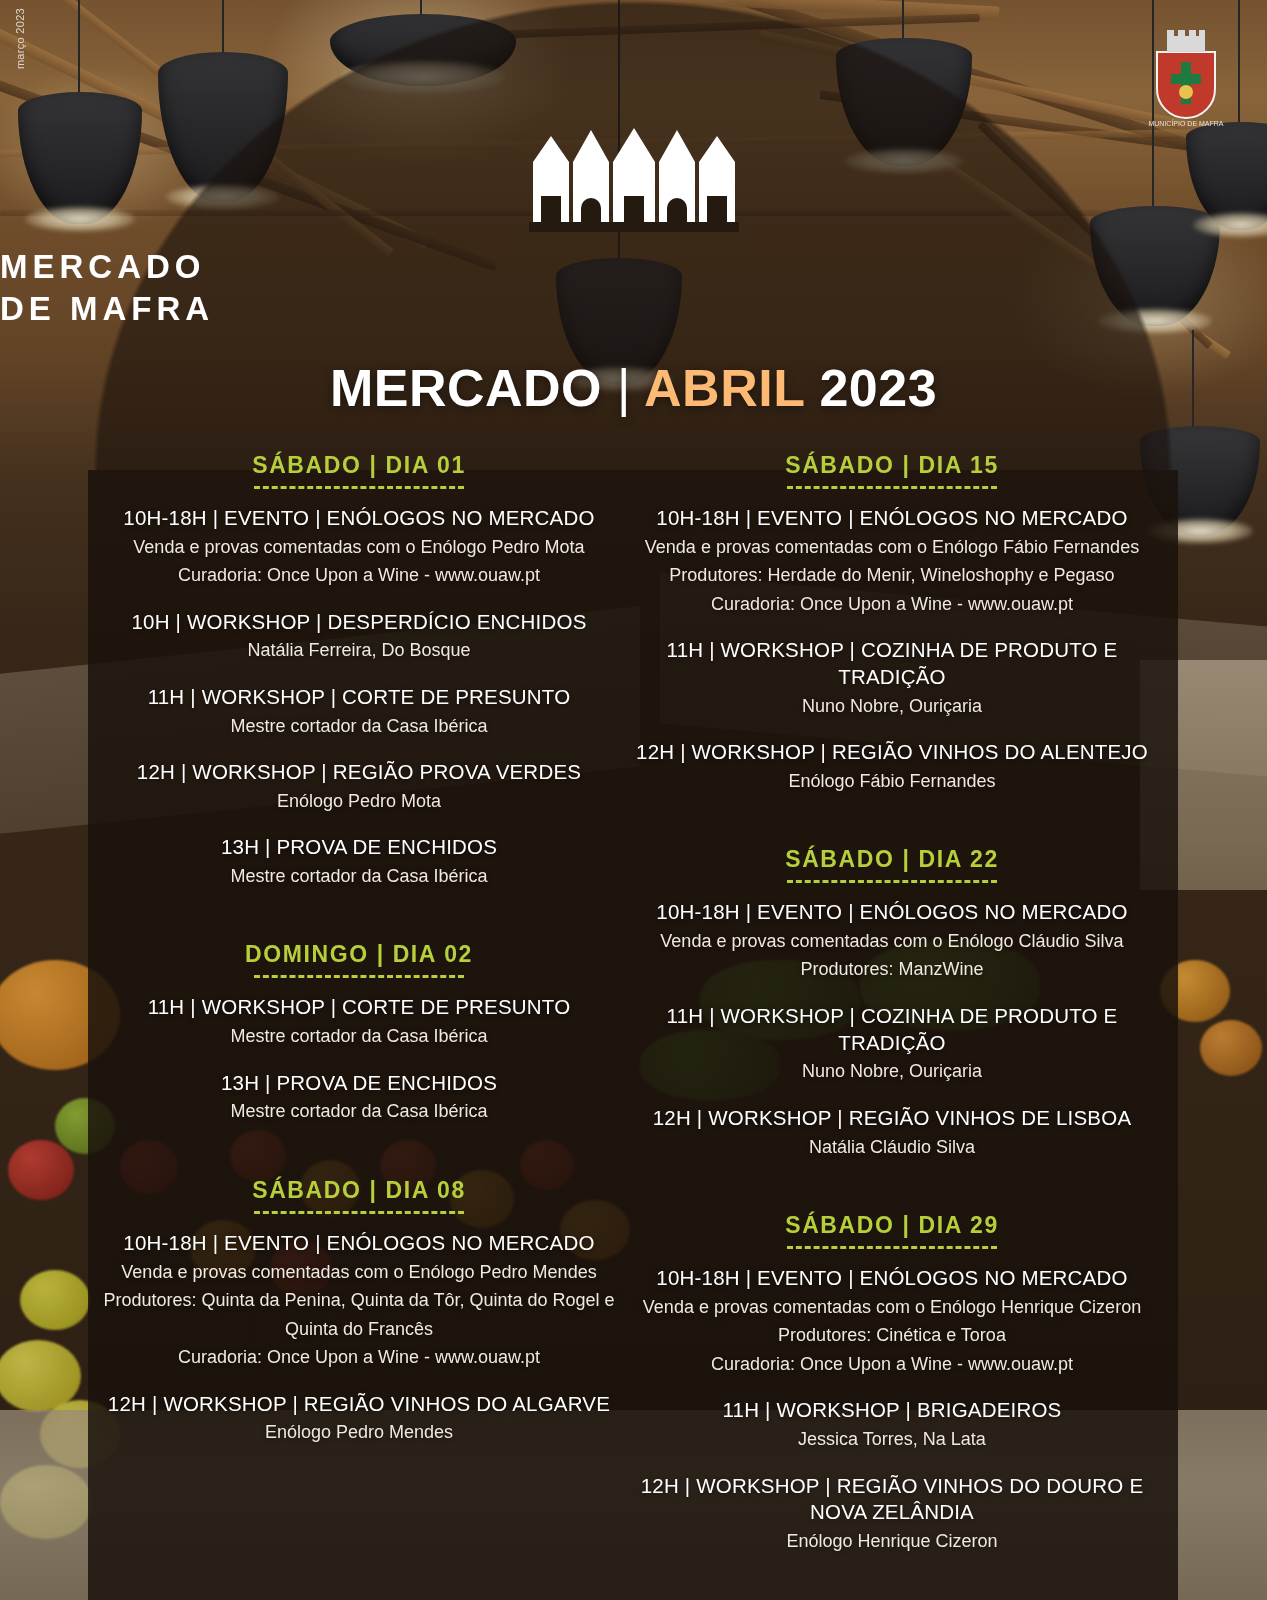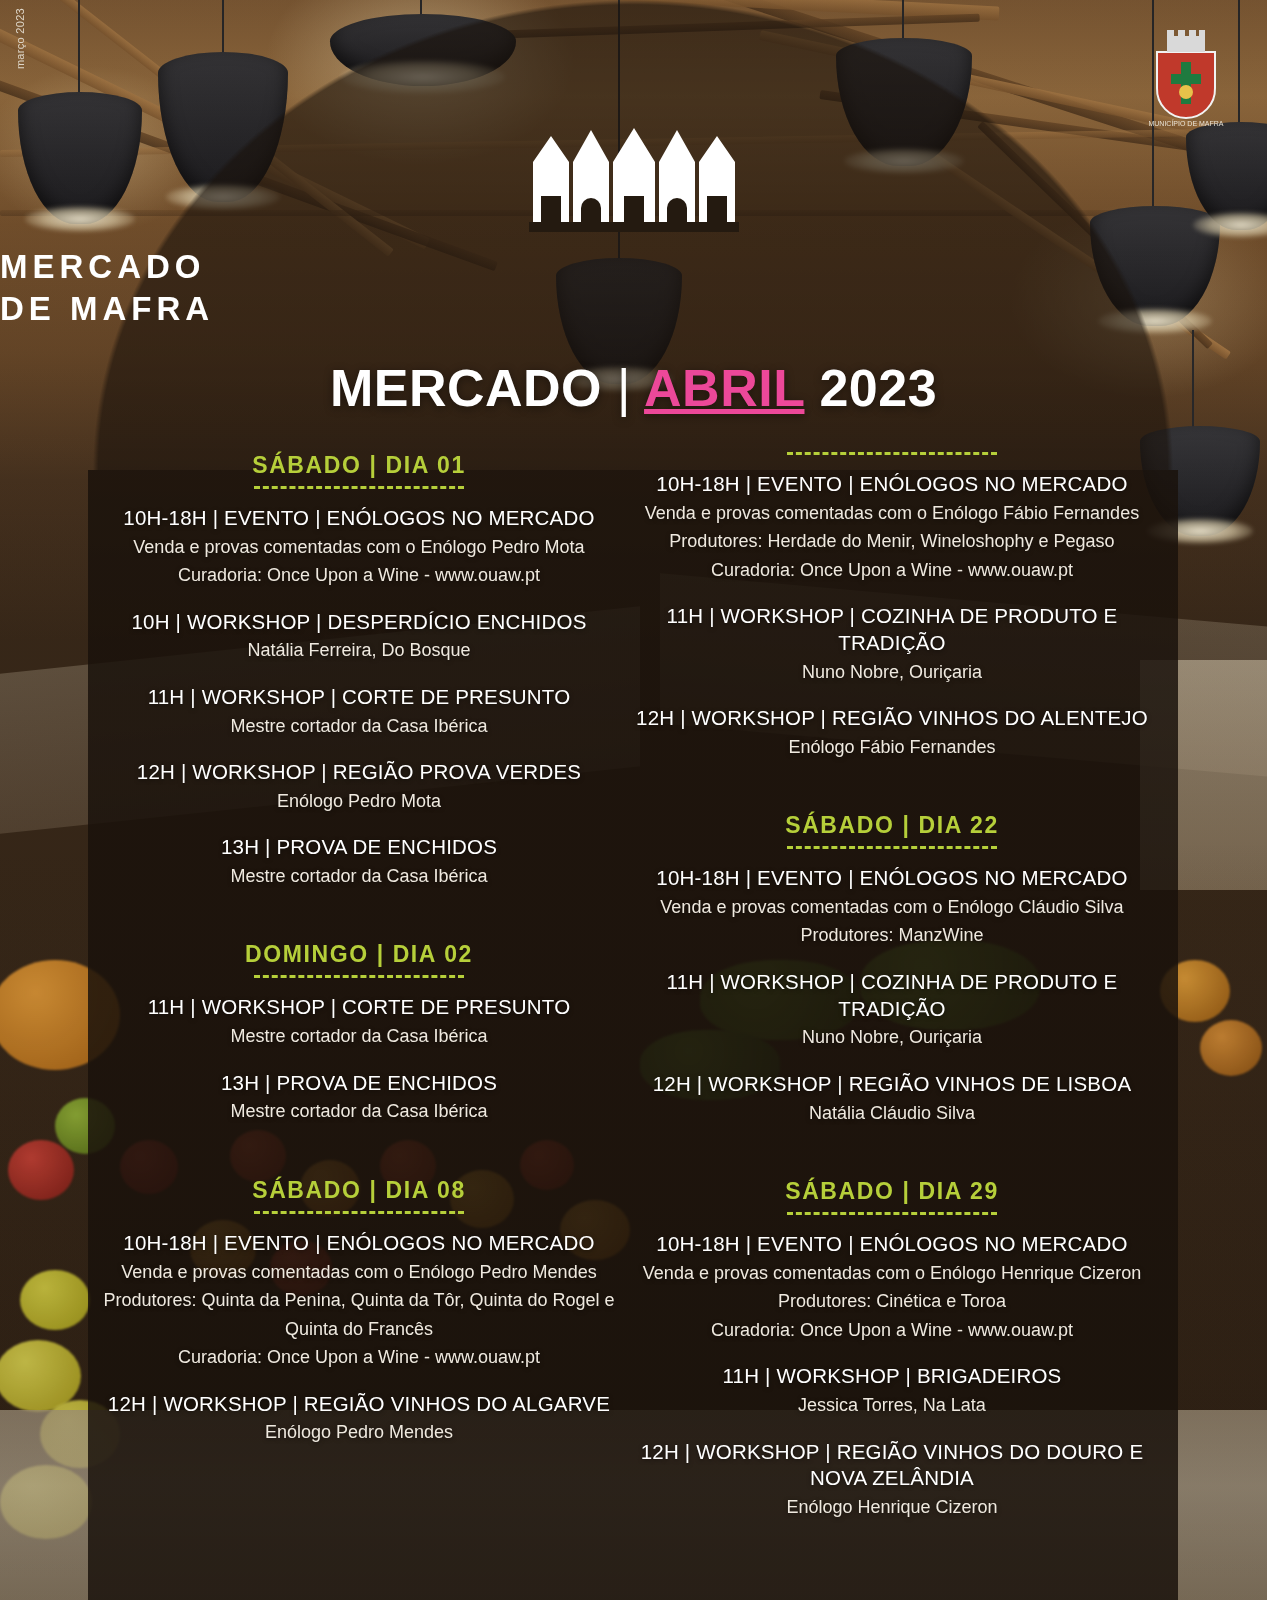--- a/index.html
+++ b/index.html
@@ -177,21 +177,21 @@
     left: 0; right: 0;
     top: 358px;
     text-align: center;
     font-size: 52px;
     font-weight: 700;
     letter-spacing: .5px;
     color: #ffffff;
     text-shadow: 0 2px 10px rgba(0,0,0,.45);
   }
   .program-title .sep { color: #ffffff; font-weight: 400; }
-  .program-title .month { color: #ec4899; text-decoration: underline; }
+  .program-title .month { color: #fdba74; }
 
   .columns {
     position: absolute;
     top: 452px;
     left: 96px;
     width: 1075px;
     display: flex;
     gap: 7px;
   }
   .col { width: 526px; }
@@ -447,20 +447,21 @@
           <div class="entry">
             <div class="entry-title">12H | WORKSHOP | REGIÃO VINHOS DO ALGARVE</div>
             <div class="entry-sub">Enólogo Pedro Mendes</div>
           </div>
         </div>
       </div>
 
       <div class="col">
 
         <div class="group">
+          <div class="day-header">SÁBADO | DIA 15</div>
           <div class="day-rule"></div>
 
           <div class="entry">
             <div class="entry-title">10H-18H | EVENTO | ENÓLOGOS NO MERCADO</div>
             <div class="entry-sub">Venda e provas comentadas com o Enólogo Fábio Fernandes</div>
             <div class="entry-sub">Produtores: Herdade do Menir, Wineloshophy e Pegaso</div>
             <div class="entry-sub">Curadoria: Once Upon a Wine - www.ouaw.pt</div>
           </div>
 
           <div class="entry">

